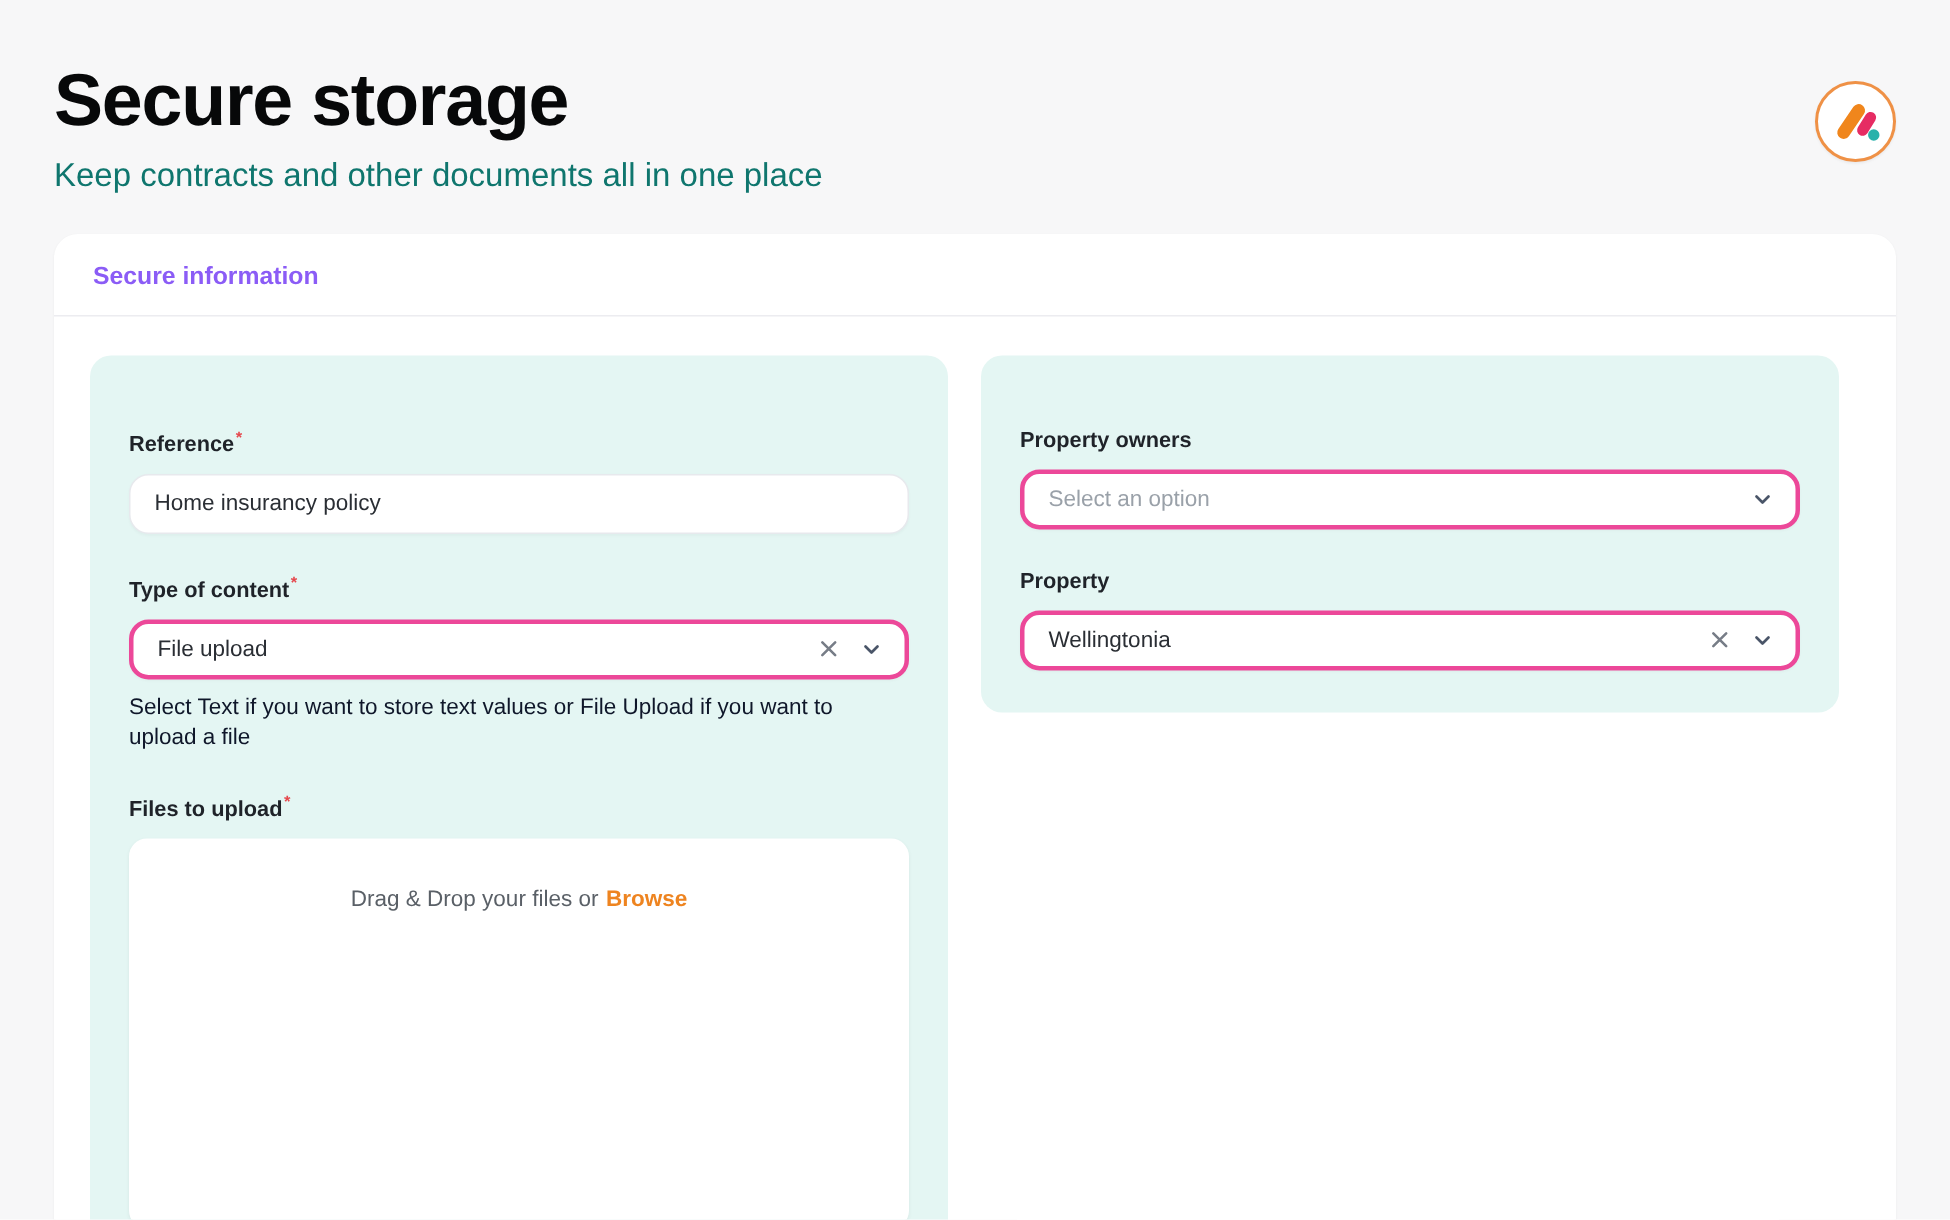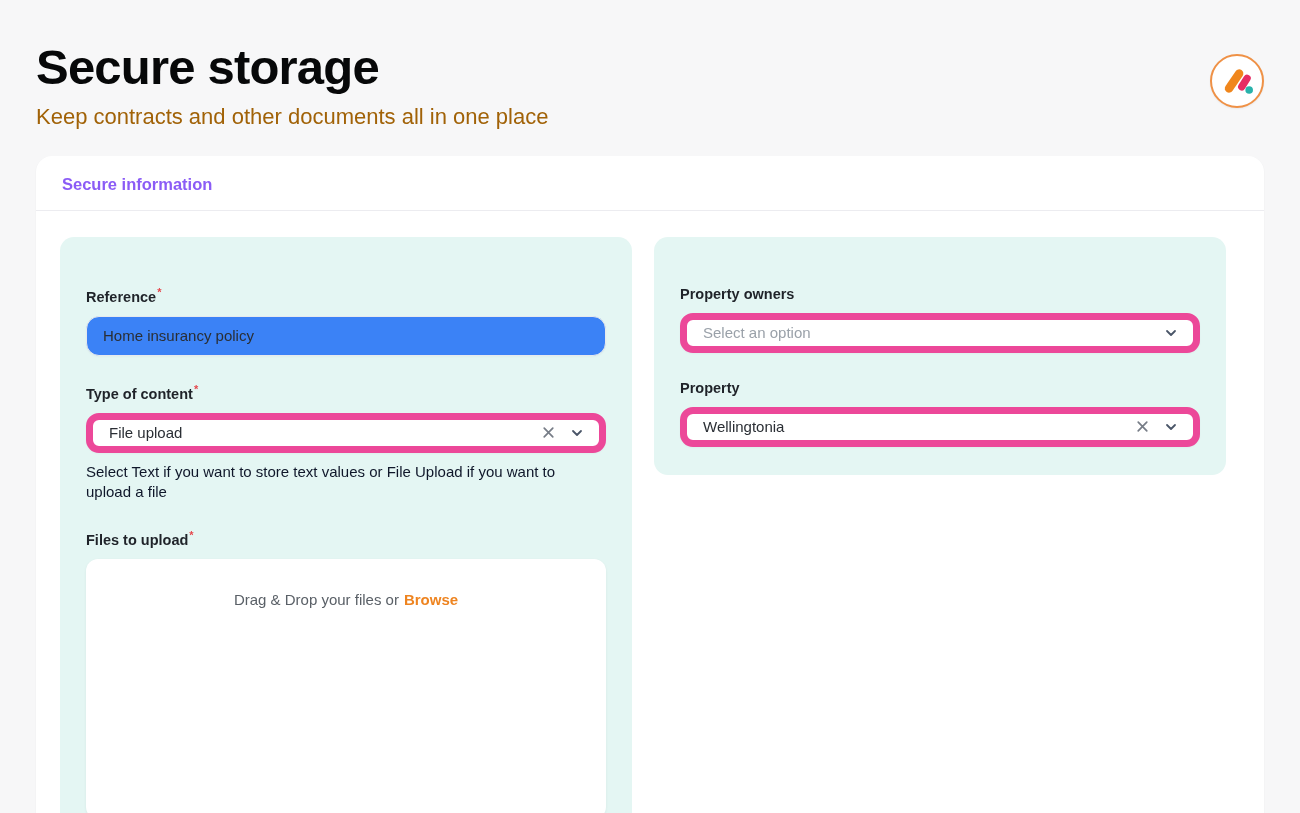--- a/index.html
+++ b/index.html
@@ -10,21 +10,21 @@
     font-family: "Liberation Sans", sans-serif;
     overflow: hidden;
     position: relative;
   }
   
   .page-header { position: relative; padding: 40px 36px 0 36px; }
   .page-title {
     margin: 0; font-size: 49px; font-weight: 800; letter-spacing: -0.8px;
     color: #070809; line-height: 1.12;
   }
-  .page-subtitle { margin-top: 9px; font-size: 22px; color: #a16207; }
+  .page-subtitle { margin-top: 9px; font-size: 22px; color: #0f766e; }
   .brand-btn {
     position: absolute; top: 54px; right: 36px;
     width: 54px; height: 54px; border-radius: 50%;
     background: #ffffff; border: 2.5px solid #ef9146;
     display: flex; align-items: center; justify-content: center;
     cursor: pointer; padding: 0;
     box-shadow: 0 1px 2px rgba(16,24,40,.06);
   }
   
   .card {
@@ -45,29 +45,29 @@
   }
   .panel-left { height: 660px; }
   .field + .field { margin-top: 27px; }
   .field-label {
     display: block; font-size: 14.5px; font-weight: 700; color: #1f2329;
     margin-bottom: 11px;
     margin-top: 21px;
   }
   .req { color: #e5484d; font-size: 11px; vertical-align: super; margin-left: 1px; }
   .text-input {
-    width: 100%; height: 40px; background: #3b82f6;
+    width: 100%; height: 40px; background: #ffffff;
     border: 1px solid #e7e9ed; border-radius: 13px;
     padding: 0 16px; font-size: 15px; color: #2a2e34;
     font-family: "Liberation Sans", sans-serif; outline: none;
     box-shadow: 0 1px 2px rgba(0,0,0,.03);
   }
   .select {
     width: 100%; height: 40px; background: #fff;
-    border: 7px solid #ec4899; border-radius: 13px;
+    border: 3px solid #ec4899; border-radius: 13px;
     padding: 0 14px 0 16px; font-size: 15px; color: #2a2e34;
     display: flex; align-items: center; justify-content: space-between;
     cursor: pointer; box-shadow: 0 1px 2px rgba(0,0,0,.03);
   }
   .select .value.placeholder { color: #9aa1a9; }
   .select-icons { display: flex; align-items: center; gap: 13px; }
   .select-icons svg { display: block; cursor: pointer; }
   .help {
     margin-top: 9px; font-size: 15px; color: #0f172a; line-height: 1.36;
     max-width: 505px;

